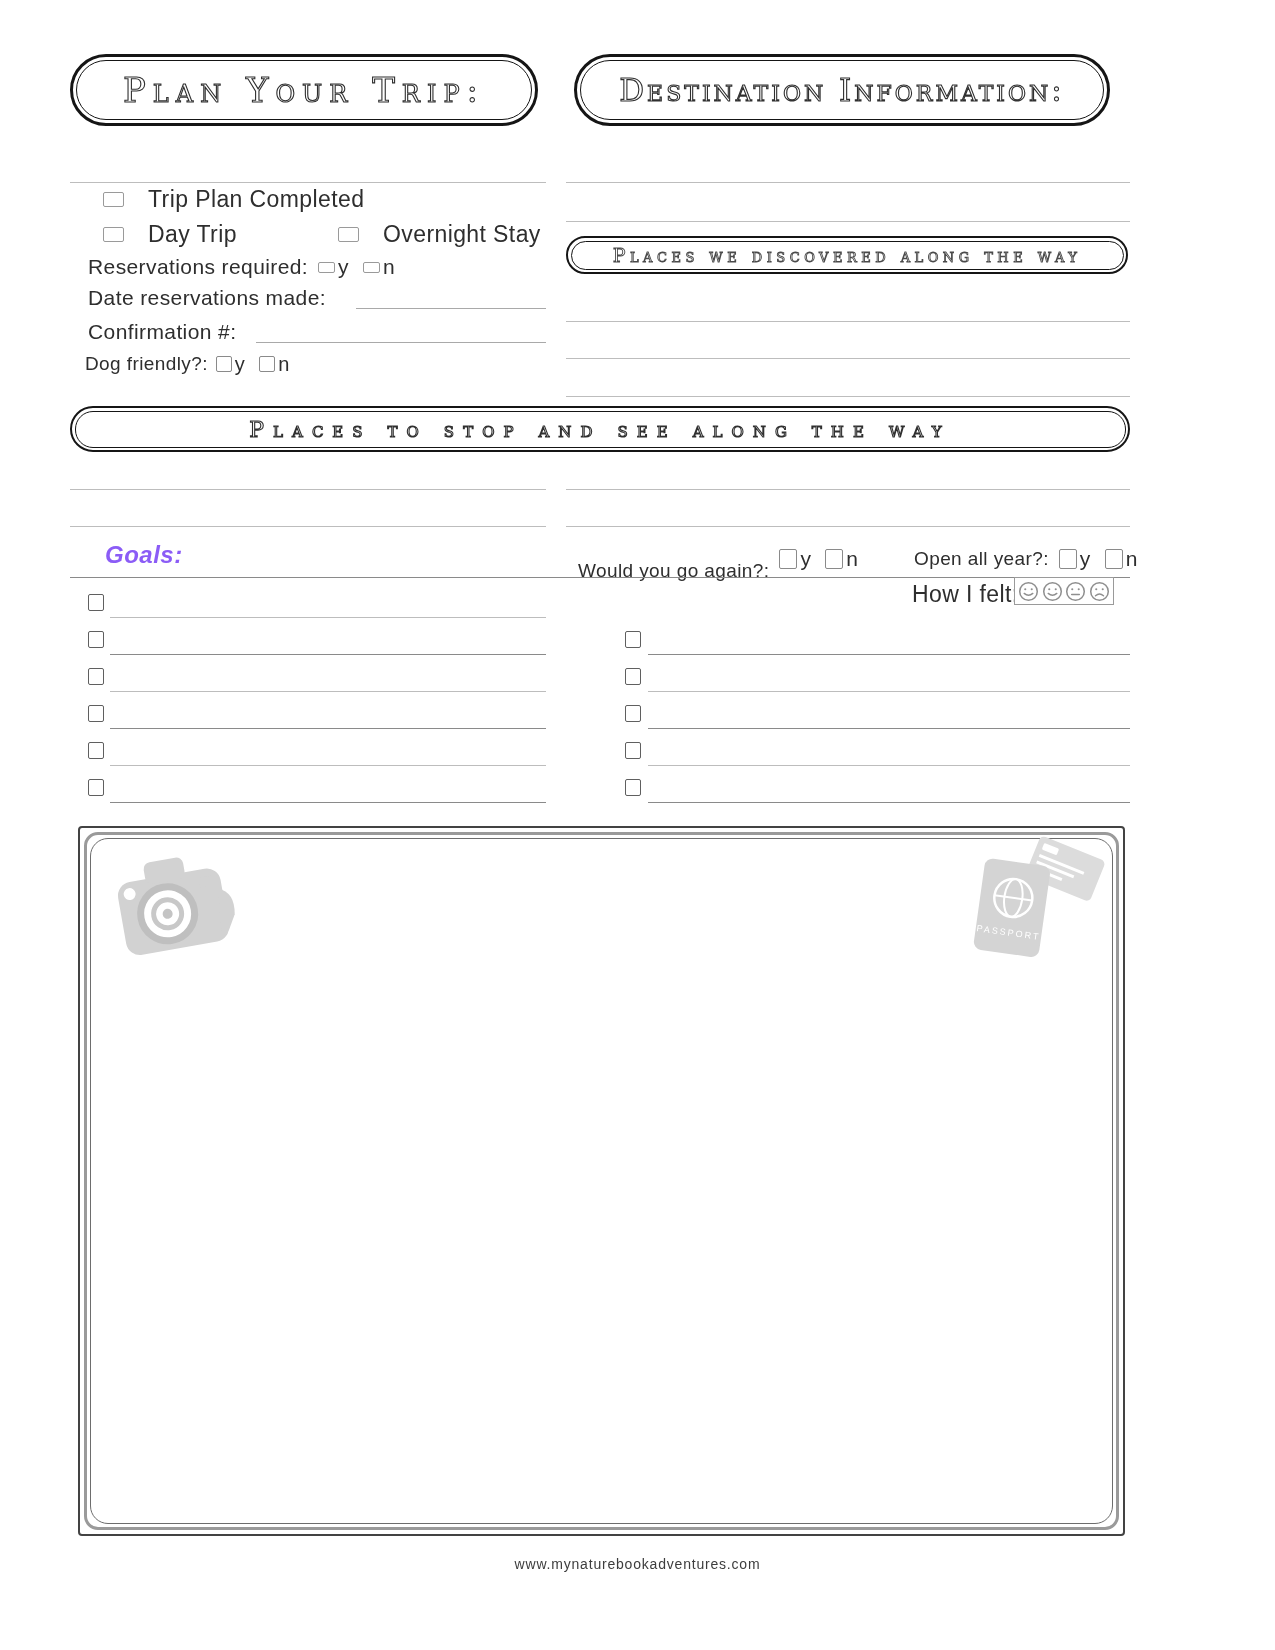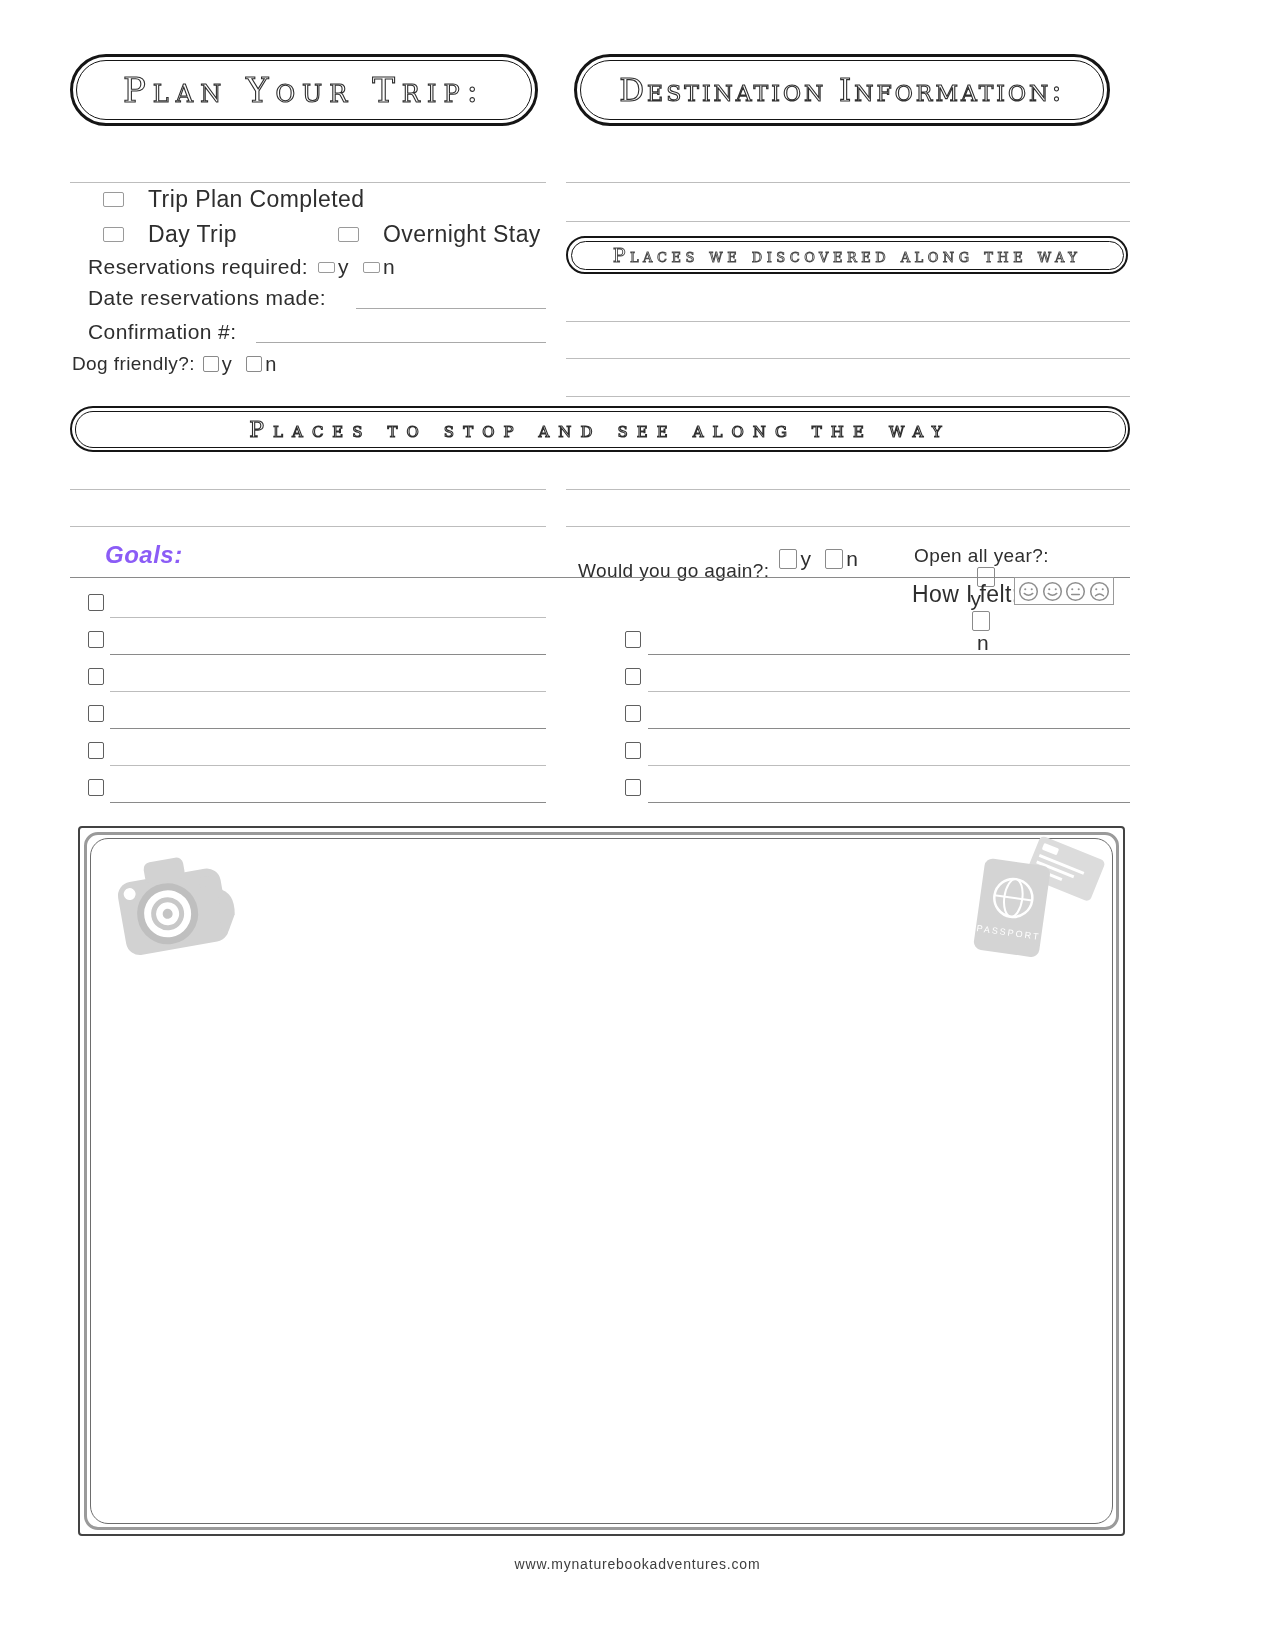--- a/index.html
+++ b/index.html
@@ -126,21 +126,21 @@
   <div class="row" style="left:88px; top:284px; height:28px;align-items:center;">
     <span class="lbl" style="font-size:21px;">Date reservations made:</span>
   </div>
   <div class="wline" style="left:356px; top:308px; width:190px;"></div>
 
   <div class="row" style="left:88px; top:318px; height:28px;">
     <span class="lbl" style="font-size:21px;">Confirmation #:</span>
   </div>
   <div class="wline" style="left:256px; top:342px; width:290px;"></div>
 
-  <div class="row" style="left:72px; top:351px; height:26px;text-align:right;">
+  <div class="row" style="left:85px; top:351px; height:26px;text-align:right;">
     <span class="lbl" style="font-size:19px;">Dog friendly?:</span>
     <span class="cb cb-c" style="margin-left:8px;"></span>
     <span class="yn" style="font-size:20px;">y</span>
     <span class="cb cb-c"></span>
     <span class="yn" style="font-size:20px;">n</span>
   </div>
 
   <div class="wline light thin" style="left:566px; top:182px; width:564px;"></div>
   <div class="wline light thin" style="left:566px; top:221px; width:564px;"></div>
 
@@ -166,21 +166,21 @@
   </div>
 
   <div class="row" style="left:578px; top:545px; height:28px;">
     <span class="lbl" style="font-size:19px;margin-top:24px;">Would you go again?:</span>
     <span class="cb cb-d" style="margin-left:10px;"></span>
     <span class="yn">y</span>
     <span class="cb cb-d"></span>
     <span class="yn">n</span>
   </div>
 
-  <div class="row" style="left:914px; top:545px; height:28px;flex-direction:column;">
+  <div class="row" style="left:914px; top:545px; height:28px;">
     <span class="lbl" style="font-size:19px;">Open all year?:</span>
     <span class="cb cb-d" style="margin-left:10px;"></span>
     <span class="yn">y</span>
     <span class="cb cb-d"></span>
     <span class="yn" style="margin-right:0;">n</span>
   </div>
 
   <div class="wline dark thin" style="left:70px; top:577px; width:1060px;"></div>
 
   <div class="row" style="left:912px; top:582px; height:24px;">

